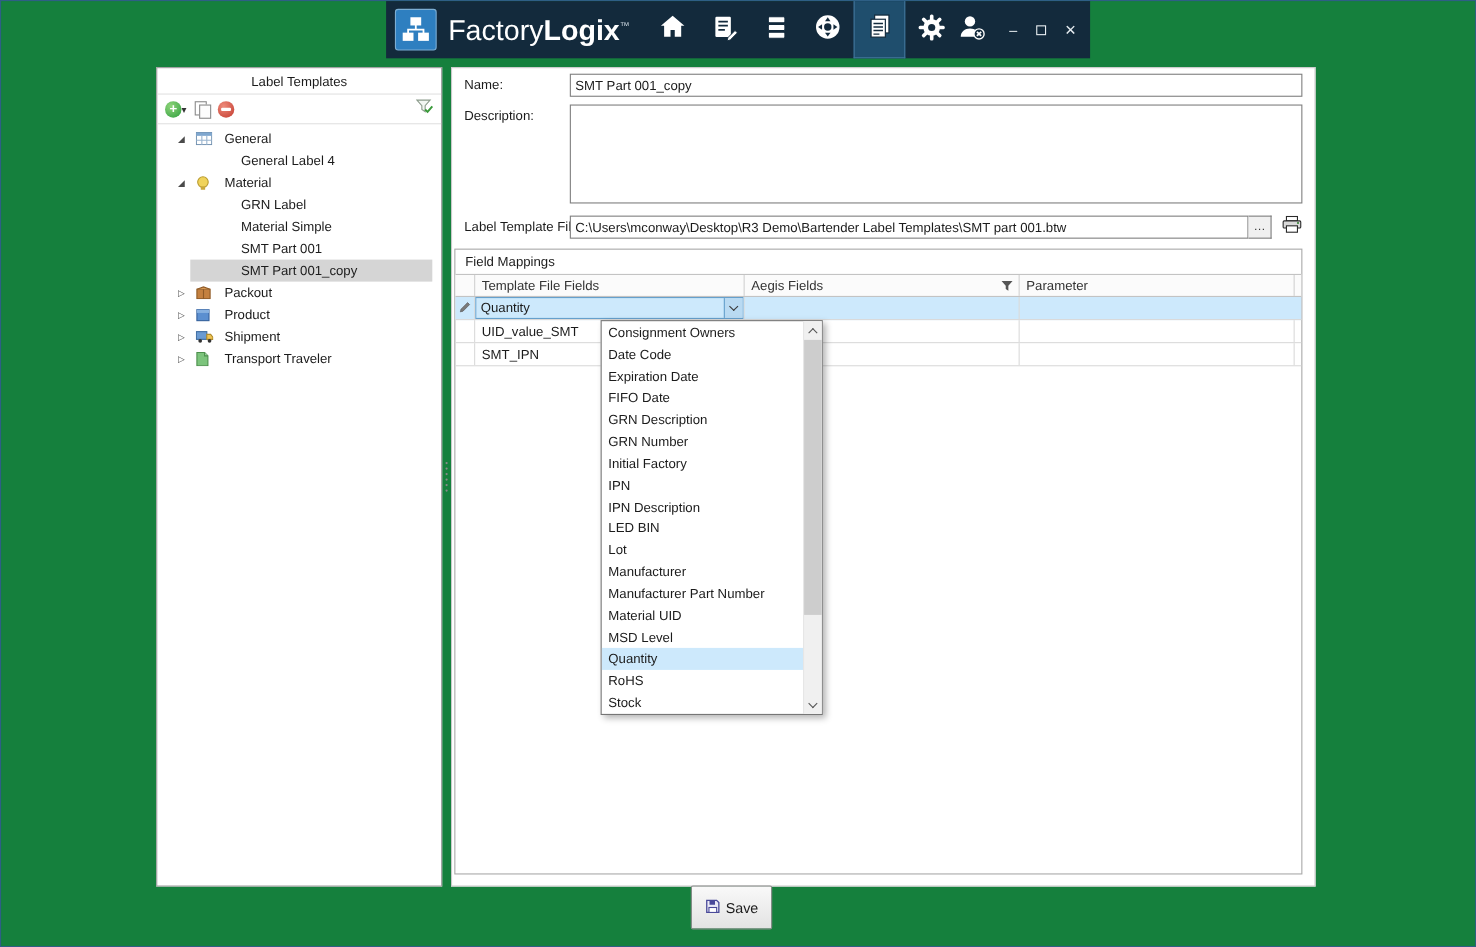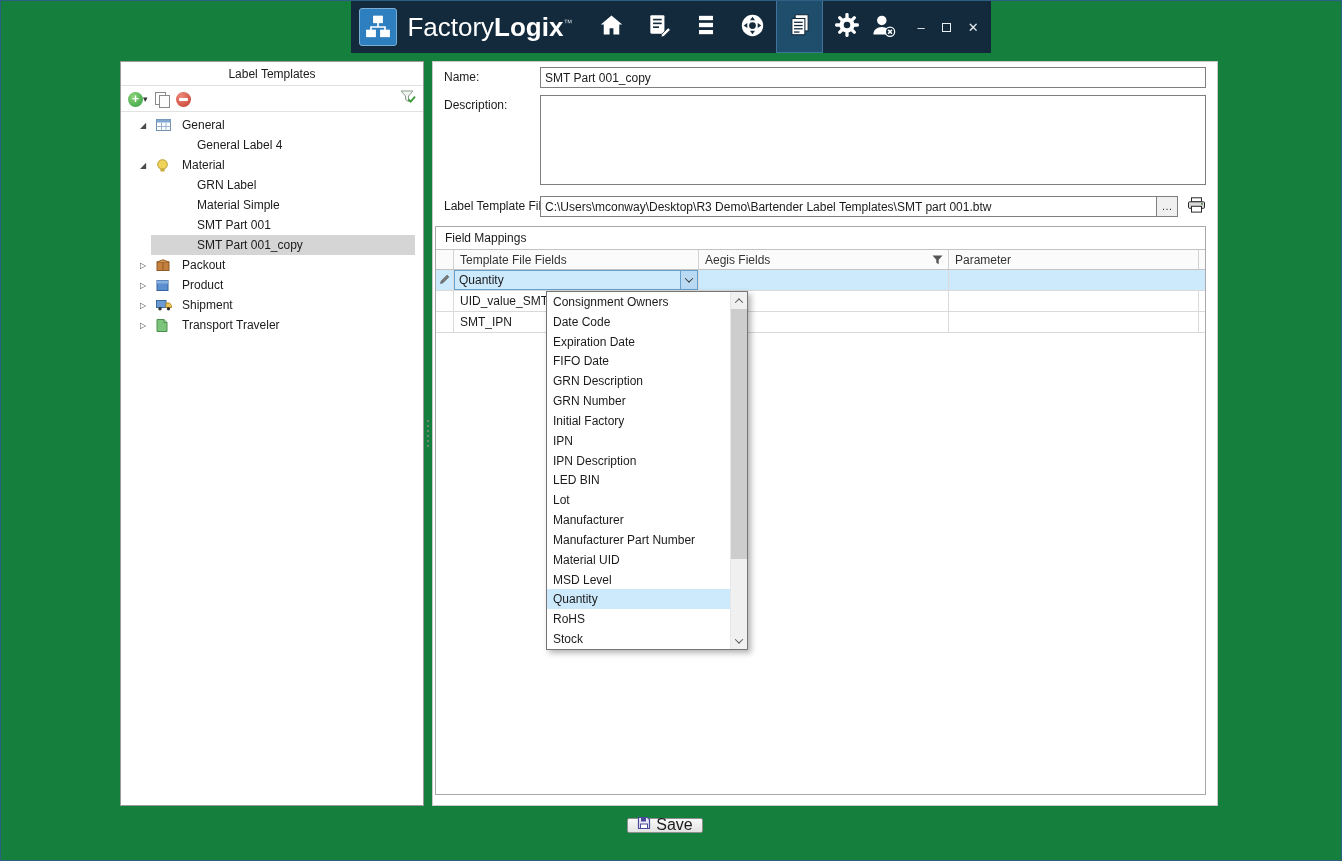--- a/index.html
+++ b/index.html
@@ -20,21 +20,21 @@
   .nav-item.active { background:#1f4e6d; border:1px solid #40749a; border-top:none; }
   .tb-right { margin-left:auto; display:flex; align-items:center; gap:20px; }
   .win-controls { display:flex; gap:17px; color:#e8eef2; font-size:13px; align-items:center; }
   .win-controls span { cursor:pointer; line-height:1; }
   .max-box { width:9px; height:9px; border:1px solid #e8eef2; display:inline-block; }
 
   
   .content { flex:1; display:flex; padding:8px 12px 0 8px; min-height:0; }
 
   
-  .sidebar { width:304px; background:#fff; border:1px solid #9b9b9b; display:flex; flex-direction:column; flex-shrink:0; }
+  .sidebar { width:260px; background:#fff; border:1px solid #9b9b9b; display:flex; flex-direction:column; flex-shrink:0; }
   .sb-title { text-align:center; font-size:12px; padding:5px 0 4px; border-bottom:1px solid #e2e2e2; color:#1b1b1b; }
   .sb-toolbar { display:flex; align-items:center; padding:4px 7px 3px; border-bottom:1px solid #e2e2e2; gap:7px; }
   .plus-circle { width:15px; height:15px; border-radius:50%; background:radial-gradient(circle at 35% 30%, #8ed47a, #2f9e3e);
                  color:#fff; font-size:12px; line-height:14px; text-align:center; display:inline-block; font-weight:bold; }
   .caret { font-size:9px; color:#333; }
   .copy-ic { position:relative; width:14px; height:15px; display:inline-block; }
   .copy-ic::before { content:""; position:absolute; left:0; top:0; width:9px; height:11px; background:#fff; border:1px solid #8a8a8a; }
   .copy-ic::after  { content:""; position:absolute; left:4px; top:3px; width:9px; height:11px; background:#fdfdfd; border:1px solid #8a8a8a; }
   .remove-circle { width:15px; height:15px; border-radius:50%; background:radial-gradient(circle at 35% 30%, #ee8a7a, #c23a2e);
                    position:relative; display:inline-block; }
@@ -96,22 +96,22 @@
   .dd-list { flex:1; overflow:hidden; }
   .dd-item { height:19.83px; font-size:12px; padding-left:6px; display:flex; align-items:center; color:#1b1b1b; cursor:pointer; }
   .dd-item.sel { background:#cde9fc; }
   .sb-track { width:17px; background:#f0f0f0; position:relative; border-left:1px solid #e6e6e6; flex-shrink:0; }
   .sb-btn { height:17px; display:flex; align-items:center; justify-content:center; cursor:pointer; }
   .sb-btn.down { position:absolute; bottom:0; left:0; right:0; }
   .sb-thumb { position:absolute; top:17px; left:0; right:0; height:250px; background:#cdcdcd; cursor:grab; }
 
   
   .action-strip { height:38px; display:flex; align-items:center; justify-content:flex-end; padding-right:12px; flex-shrink:0; }
-  .save-btn { display:flex; align-items:center; gap:5px; min-width:74px; height:15px; justify-content:center; padding:0 9px;
-              background:linear-gradient(#f9f9f9,#e3e3e3); border:1px solid #8e8e8e; font-size:16px; border-radius:2px;
+  .save-btn { display:flex; align-items:center; gap:5px; min-width:74px; height:40px; justify-content:center; padding:0 9px;
+              background:linear-gradient(#f9f9f9,#e3e3e3); border:1px solid #8e8e8e; font-size:13px; border-radius:2px;
               cursor:pointer; color:#1b1b1b; }
   .footer { height:16px; background:#132a3c; position:relative; flex-shrink:0; overflow:hidden; }
   .acc1 { position:absolute; right:0; top:0; bottom:0; width:300px; background:#9dc3da;
           clip-path:polygon(0 100%, 48px 0, 100% 0, 100% 100%); }
   .acc2 { position:absolute; right:0; top:0; bottom:0; width:205px; background:#3a7ba8;
           clip-path:polygon(0 100%, 48px 0, 100% 0, 100% 100%); }
 </style>
 </head>
 <body>
 

